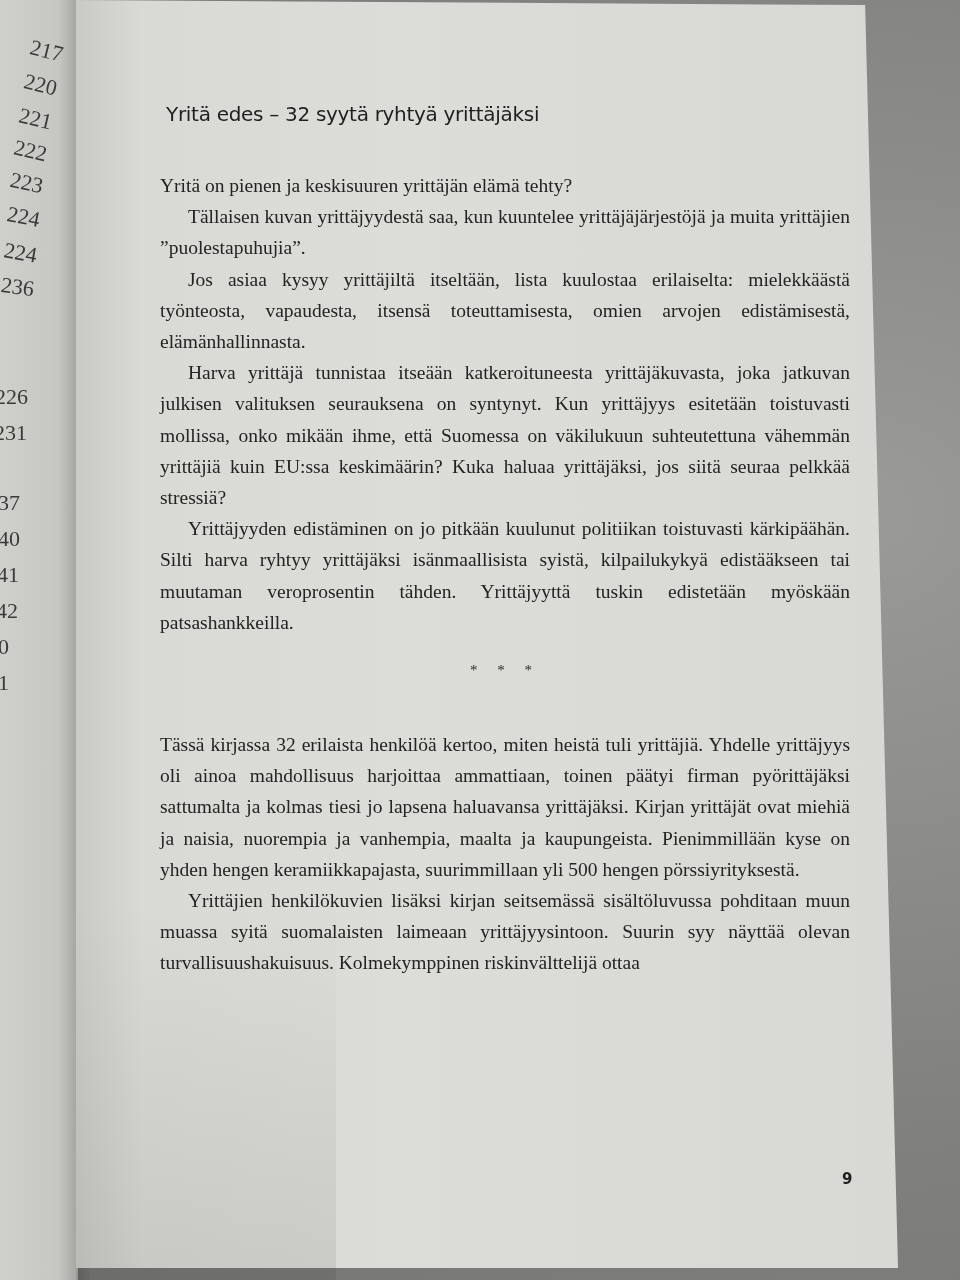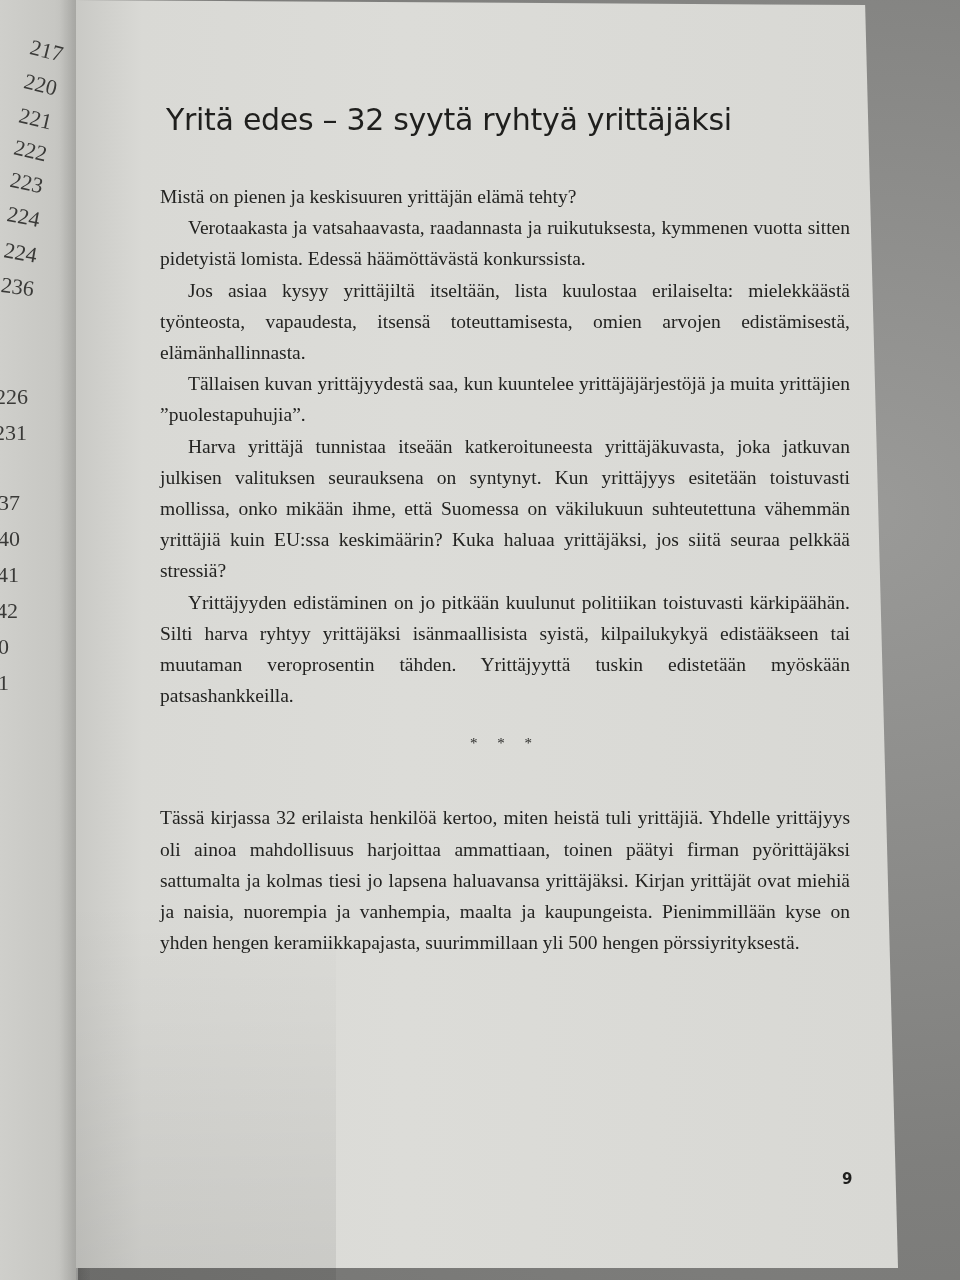--- a/index.html
+++ b/index.html
@@ -37,21 +37,21 @@
       background: linear-gradient(180deg, rgba(0,0,0,0) 0%, rgba(0,0,0,0.08) 100%);
       pointer-events: none;
     }
     .content {
       position: absolute; left: 160px; top: 102px; width: 690px;
       font-family: "Liberation Serif", "DejaVu Serif", serif;
       color: #232321;
     }
     .title {
       font-family: "DejaVu Sans", "Liberation Sans", sans-serif;
-      font-size: 30px; font-weight: normal; margin: 0 0 44px 6px; letter-spacing: -0.3px;
+      font-size: 20px; font-weight: normal; margin: 0 0 44px 6px; letter-spacing: -0.3px;
       color: #1f1f1d;
     }
     .para {
       font-size: 19.5px; line-height: 31.2px; margin: 0; text-align: justify;
       text-indent: 28px; hyphens: manual;
     }
     .para.first { text-indent: 0; }
     .stars {
       text-align: center; font-size: 15px; letter-spacing: 8px; margin: 24px 0 50px 0;
       color: #2b2b29;
@@ -86,25 +86,25 @@
   <span class="toc-num" style="left:-2px;top:670px;">1</span>
 </div>
 <div class="left-shadow"></div>
 
 <div class="page"></div>
 <div class="page-shade"></div>
 
 <div class="content">
   <h1 class="title">Yritä edes – 32 syytä ryhtyä yrittäjäksi</h1>
 
-  <p class="para first">Mistä on pienen ja keskisuuren yrittäjän elämä tehty?</p>
-  <p class="para">Verotaakasta ja vatsahaavasta, raadannasta ja ruikutuksesta, kymmenen vuotta sitten pidetyistä lomista. Edessä häämöttävästä konkurssista.</p>
+  <p class="para first">Yritä on pienen ja keskisuuren yrittäjän elämä tehty?</p>
+  <p class="para">Tällaisen kuvan yrittäjyydestä saa, kun kuuntelee yrittäjäjärjestöjä ja muita yrittäjien ”puolestapuhujia”.</p>
   <p class="para">Jos asiaa kysyy yrittäjiltä itseltään, lista kuulostaa erilaiselta: mielekkäästä työnteosta, vapaudesta, itsensä toteuttamisesta, omien arvojen edistämisestä, elämänhallinnasta.</p>
-  <p class="para">Tällaisen kuvan yrittäjyydestä saa, kun kuuntelee yrittäjäjärjestöjä ja muita yrittäjien ”puolestapuhujia”.</p>
   <p class="para">Harva yrittäjä tunnistaa itseään katkeroituneesta yrittäjäkuvasta, joka jat­kuvan julkisen valituksen seurauksena on syntynyt. Kun yrittäjyys esitetään toistuvasti mollissa, onko mikään ihme, että Suomessa on väkilukuun suh­teutettuna vähemmän yrittäjiä kuin EU:ssa keskimäärin? Kuka haluaa yrittä­jäksi, jos siitä seuraa pelkkää stressiä?</p>
   <p class="para">Yrittäjyyden edistäminen on jo pitkään kuulunut politiikan toistuvasti kär­kipäähän. Silti harva ryhtyy yrittäjäksi isänmaallisista syistä, kilpailukykyä edistääkseen tai muutaman veroprosentin tähden. Yrittäjyyttä tuskin ediste­tään myöskään patsashankkeilla.</p>
 
   <div class="stars">* * *</div>
 
   <p class="para first">Tässä kirjassa 32 erilaista henkilöä kertoo, miten heistä tuli yrittäjiä. Yhdelle yrittäjyys oli ainoa mahdollisuus harjoittaa ammattiaan, toinen päätyi firman pyörittäjäksi sattumalta ja kolmas tiesi jo lapsena haluavansa yrittäjäksi. Kir­jan yrittäjät ovat miehiä ja naisia, nuorempia ja vanhempia, maalta ja kaupun­geista. Pienimmillään kyse on yhden hengen keramiikkapajasta, suurimmil­laan yli 500 hengen pörssiyrityksestä.</p>
+  <p class="para">Yrittäjien henkilökuvien lisäksi kirjan seitsemässä sisältöluvussa pohdi­taan muun muassa syitä suomalaisten laimeaan yrittäjyysintoon. Suurin syy näyttää olevan turvallisuushakuisuus. Kolmekymppinen riskinvälttelijä ottaa</p>
 </div>
 
 <div class="folio">9</div>
 
 </body></html>

